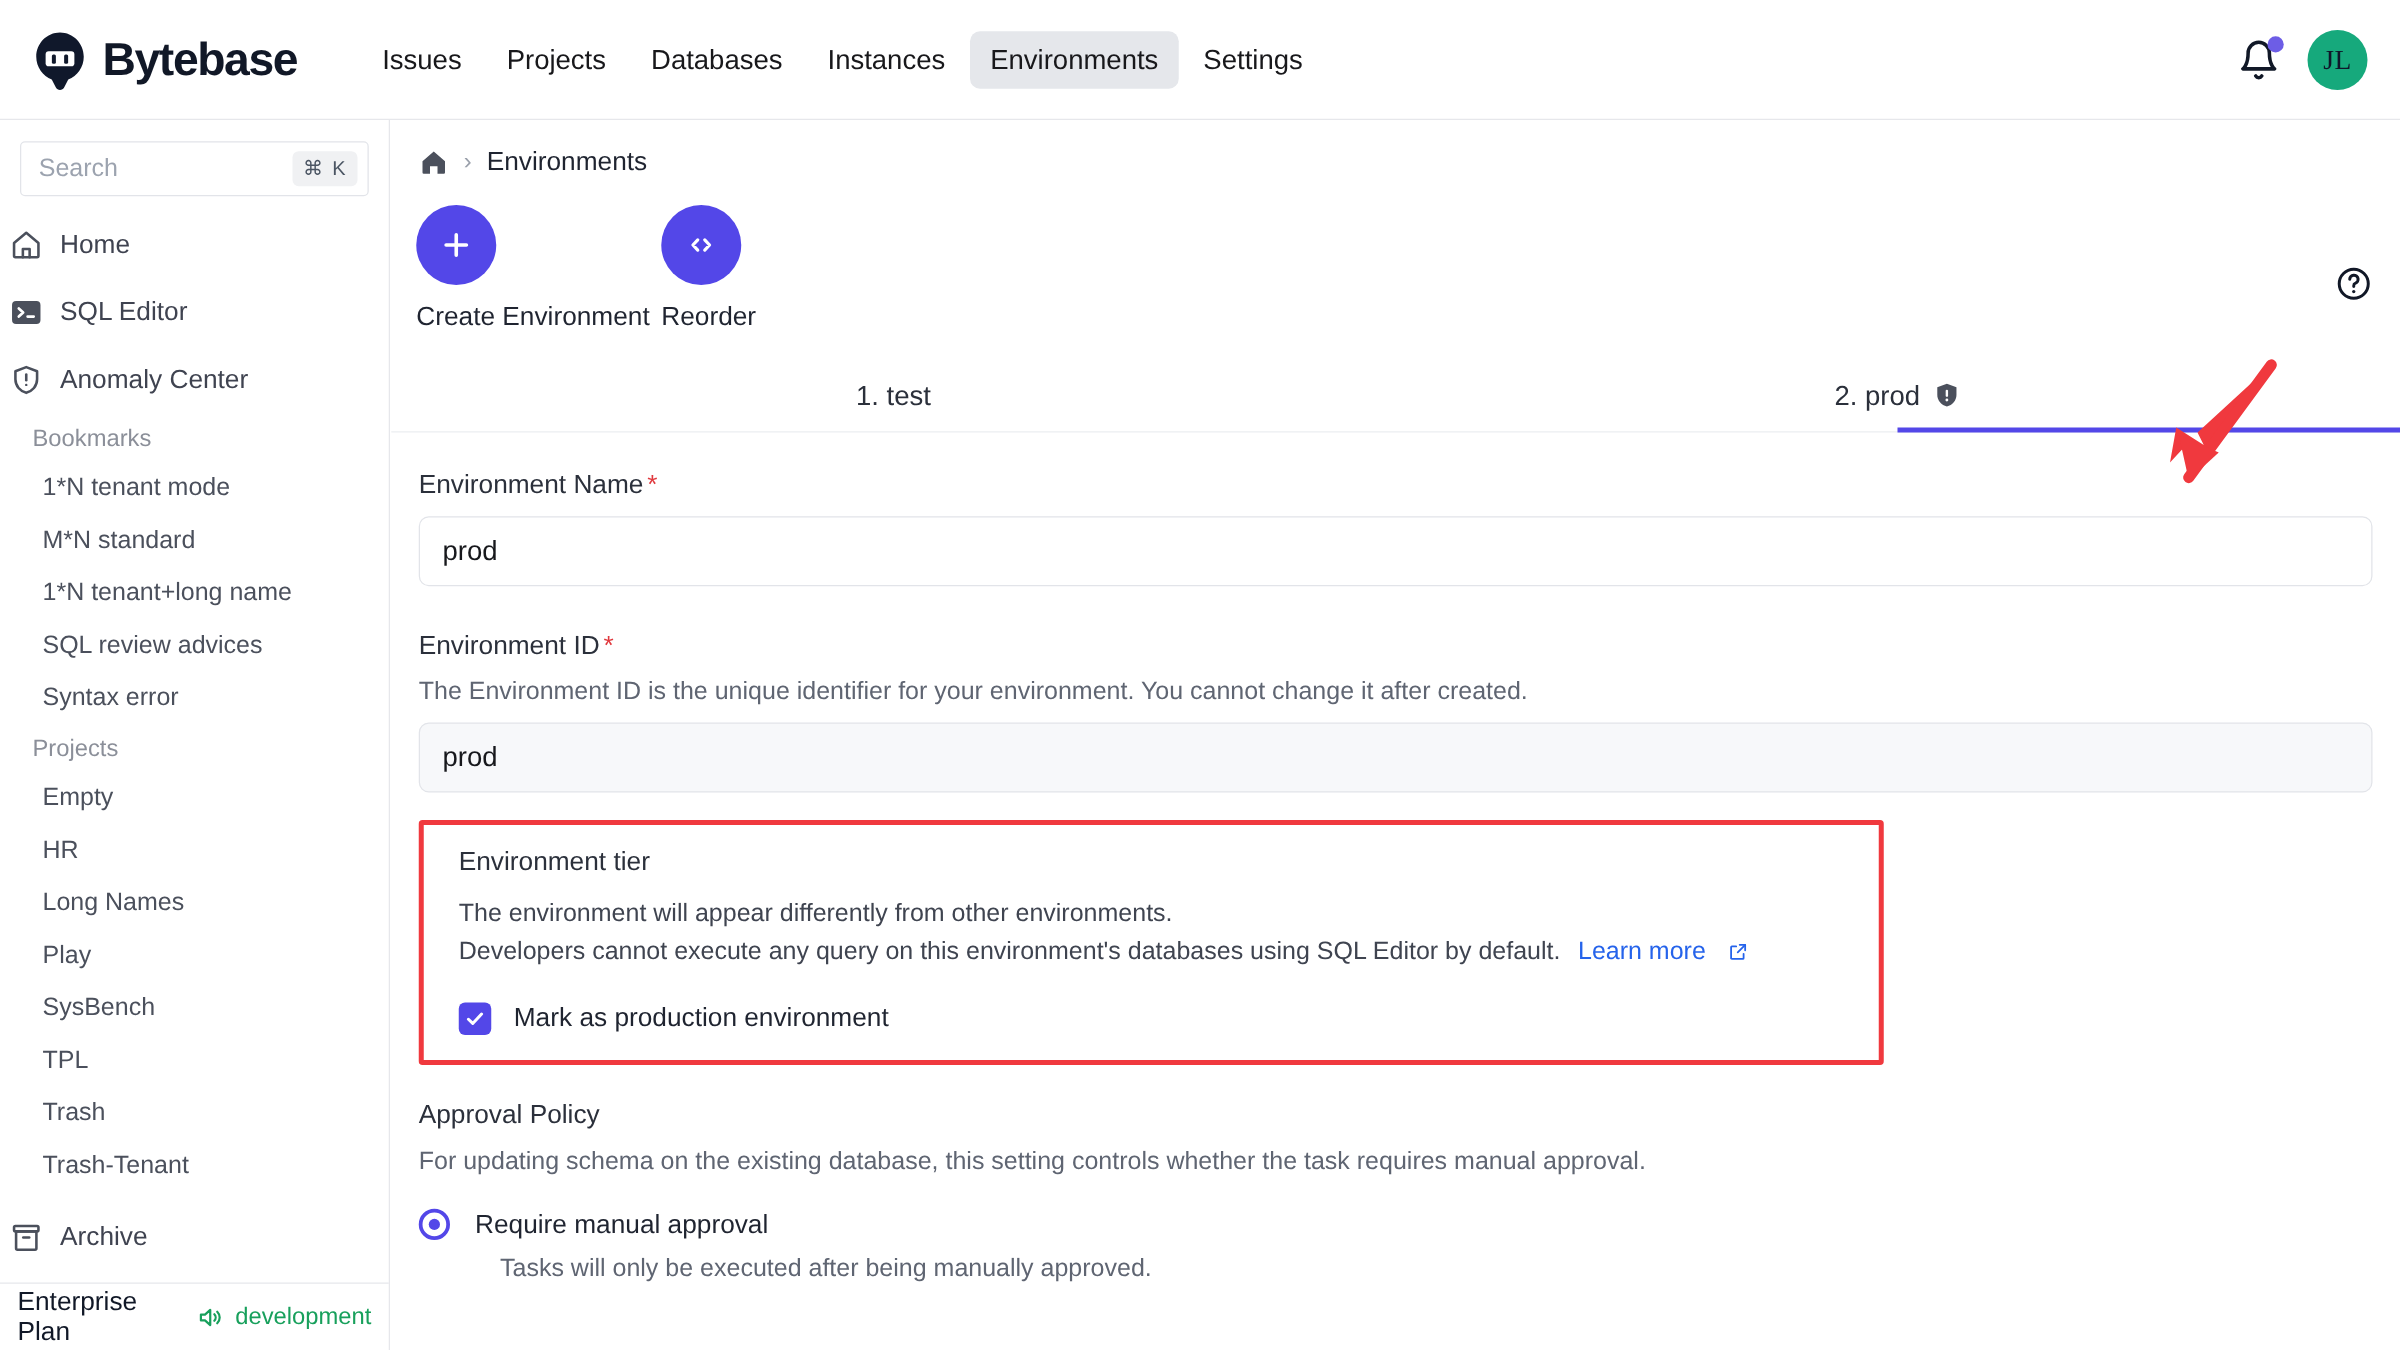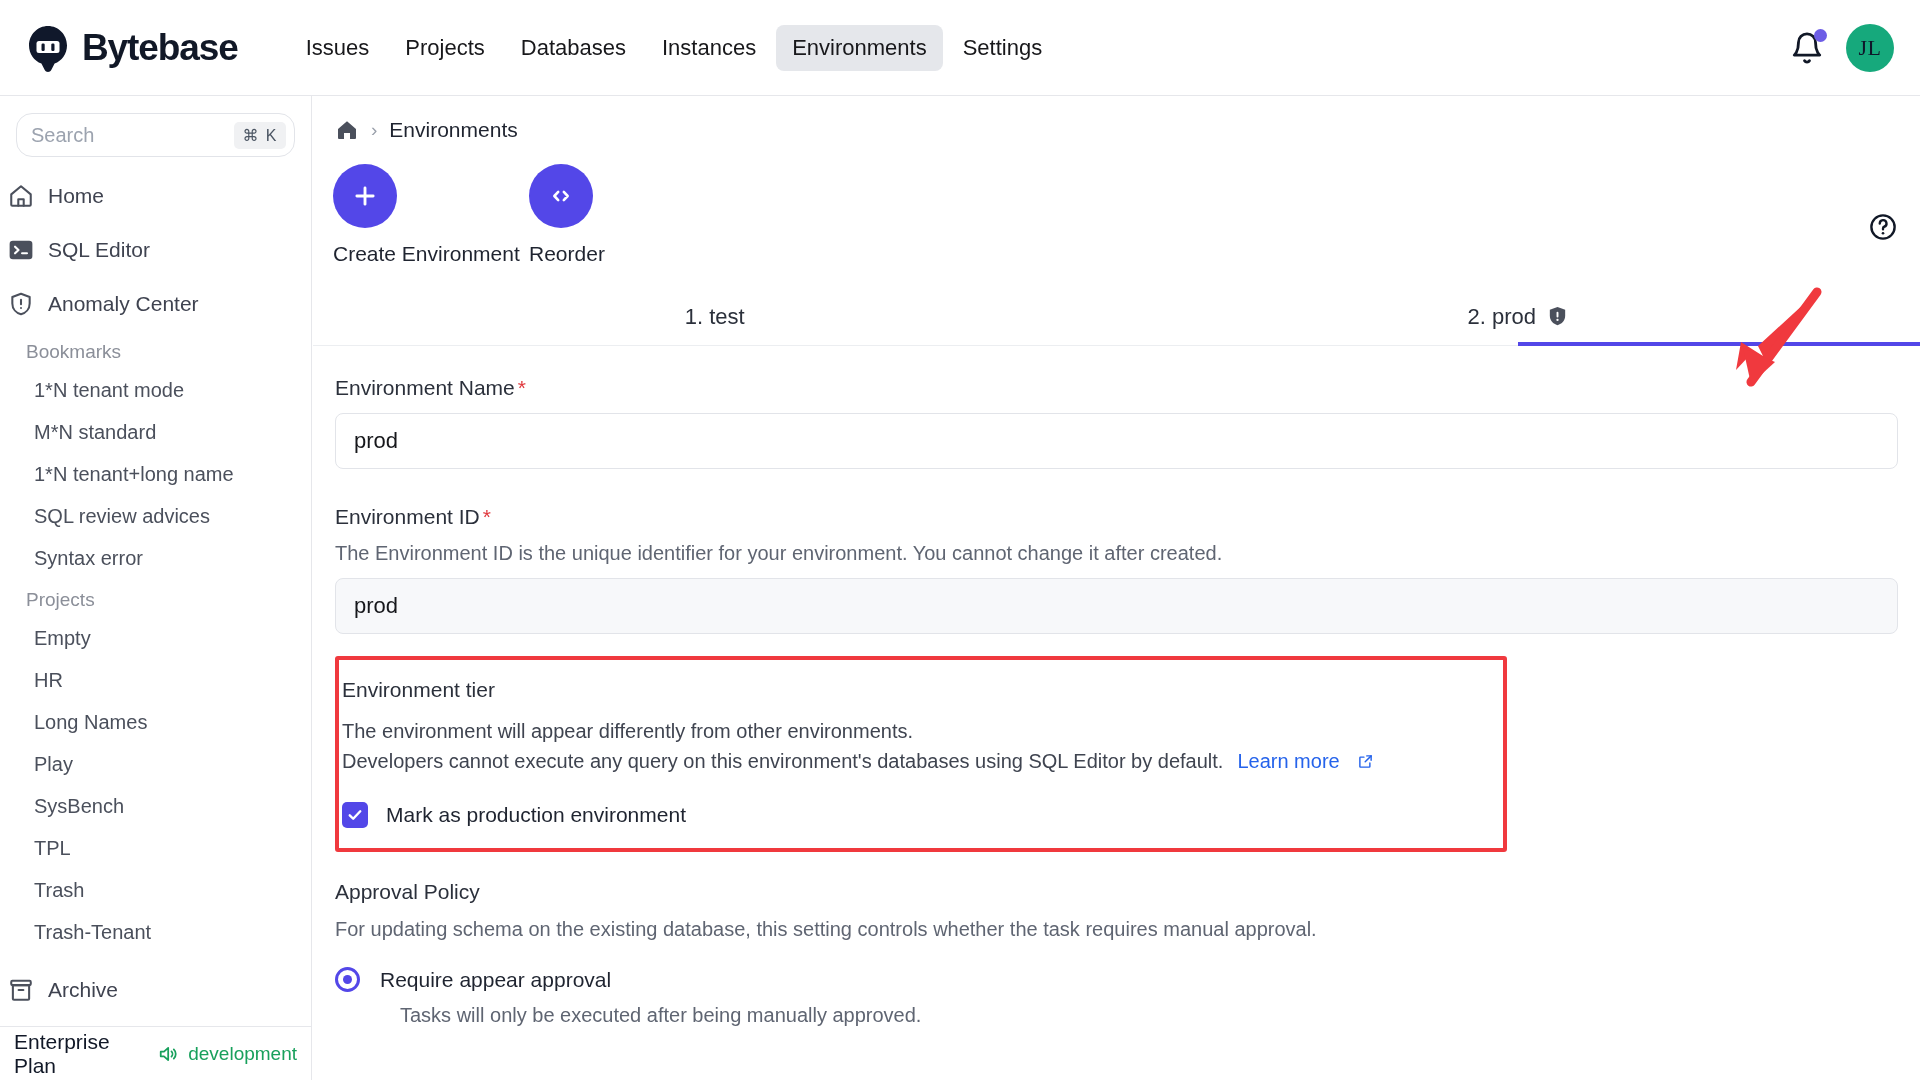--- a/index.html
+++ b/index.html
@@ -48,21 +48,21 @@
   }
 
   
   .sidebar {
     position: absolute; left: 0; top: 96px; width: 312px; height: 984px;
     background: #fff; border-right: 1px solid #e6e7eb;
     display: flex; flex-direction: column;
   }
   .search-box {
     margin: 17px 16px 0 16px; height: 44px;
-    border: 1px solid #e2e4e9; border-radius: 16px;
+    border: 1px solid #e2e4e9; border-radius: 4px;
     display: flex; align-items: center; padding: 0 8px 0 14px;
     cursor: text;
   }
   .search-ph { font-size: 20px; color: #9ca3af; flex: 1; }
   .search-kbd {
     background: #f0f1f3; border-radius: 5px; font-size: 16px;
     color: #4b5563; padding: 4px 8px; letter-spacing: 1.5px;
   }
   .side-scroll { flex: 1; overflow: hidden; padding-top: 12px; }
   .side-link {
@@ -134,21 +134,21 @@
     width: 100%; height: 56px; border: 1px solid #e2e4e9;
     border-radius: 8px; display: flex; align-items: center;
     padding: 0 18px; font-size: 22px; color: #17181c; background: #fff;
   }
   .input.readonly { background: #f7f8fa; }
   .field-desc { font-size: 20px; color: #5f6572; margin-bottom: 13px; }
   .gap-lg { height: 36px; }
 
   .tier-box {
     border: 4px solid #f0393e; border-radius: 3px;
-    padding: 18px 20px 20px 3px; margin-top: 22px;
+    padding: 18px 20px 20px 28px; margin-top: 22px;
     width: 1172px;
   }
   .tier-title { font-size: 21px; color: #2b303b; margin-bottom: 14px; }
   .tier-line { font-size: 20px; color: #3f4450; line-height: 1.5; }
   .learn {
     color: #2563eb; text-decoration: none; margin-left: 14px;
     display: inline-flex; align-items: center; gap: 18px; cursor: pointer;
   }
   .ext-ico { width: 15px; height: 15px; display: inline-block; }
   .check-row { display: flex; align-items: center; gap: 18px; margin-top: 26px; }
@@ -382,19 +382,19 @@
       </div>
     </div>
 
     <div class="section">
       <div class="sec-title">Approval Policy</div>
       <div class="sec-desc">For updating schema on the existing database, this setting controls whether the task requires manual approval.</div>
       <div class="radio-row">
         <div class="radio">
           <div class="radio-dot"></div>
         </div>
-        <div class="radio-label">Require appear approval</div>
+        <div class="radio-label">Require manual approval</div>
       </div>
       <div class="radio-sub">Tasks will only be executed after being manually approved.</div>
     </div>
 
   </div>
 </div>
 
 </body></html>

